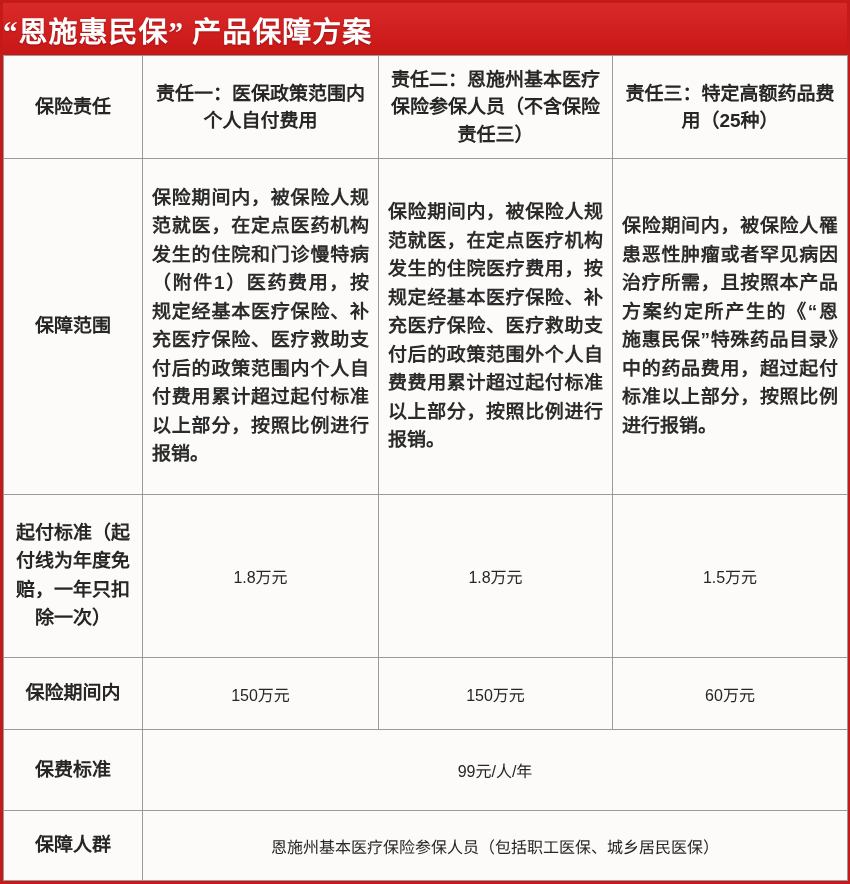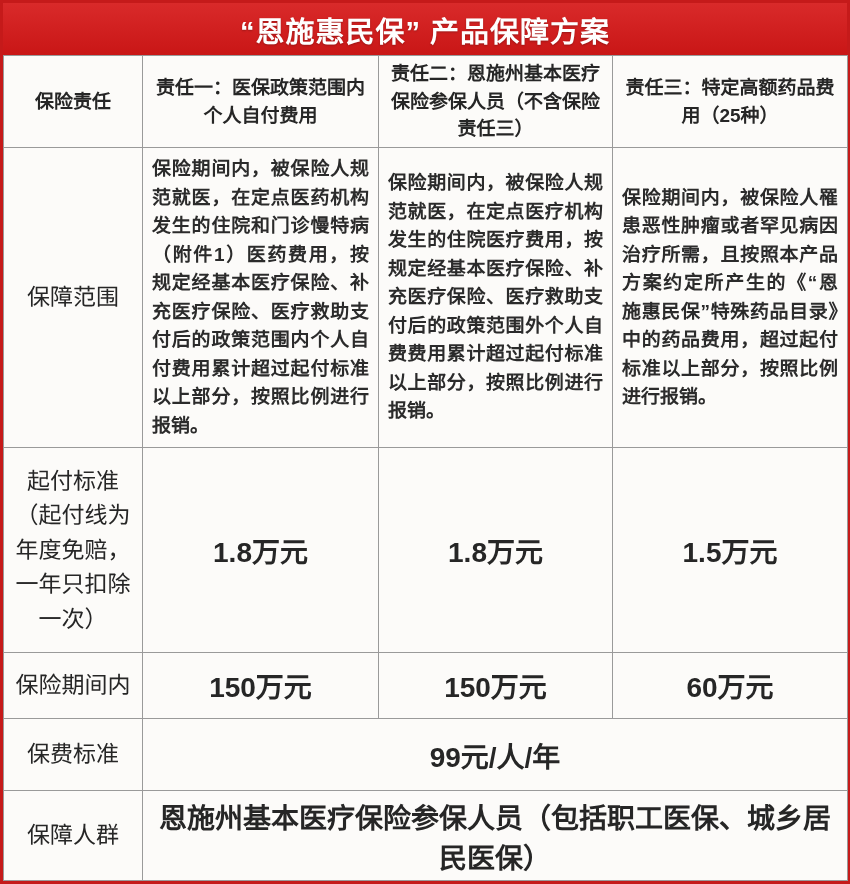--- a/index.html
+++ b/index.html
@@ -4,40 +4,40 @@
 <style>
   html,body{margin:0;padding:0;background:#e9e9e9;}
   .poster{
     width:850px;height:884px;margin:0 auto;box-sizing:border-box;
     background:#fcfbf9;border:3px solid #c51a1a;
     font-family:"Liberation Sans","DejaVu Sans",sans-serif;
     color:#262626;display:flex;flex-direction:column;
   }
   .title-bar{
     height:52px;flex:0 0 52px;background:linear-gradient(#d92a2a,#c91616);
-    display:flex;align-items:center;justify-content:center;
+    display:flex;align-items:center;font-family:Liberation Serif, serif;
   }
   .title-bar .title{
     color:#ffffff;font-size:29px;font-weight:bold;letter-spacing:1px;
     text-shadow:0 1px 2px rgba(0,0,0,.25);
   }
   table.plan{
     width:100%;flex:1 1 auto;border-collapse:collapse;table-layout:fixed;
   }
   .plan td{
     border:1px solid #9a9a9a;text-align:center;vertical-align:middle;
     padding:4px 6px;box-sizing:border-box;
   }
   .plan .hdr{font-weight:bold;font-size:19px;line-height:1.45;}
-  .plan .rowlabel{font-weight:normal;font-size:23px;line-height:1.5;padding:15px 10px;}
+  .plan .rowlabel{font-weight:bold;font-size:19px;line-height:1.5;padding:15px 10px;}
   .plan .para{
     text-align:justify;text-justify:inter-character;font-size:19px;font-weight:600;
     line-height:1.5;padding:6px 9px;color:#2b2b2b;
   }
-  .plan .val{font-size:28px;font-weight:700;}
+  .plan .val{font-size:16px;font-weight:400;}
   .plan .multiline{white-space:pre-line;line-height:1.55;}
   tr.r-header{height:88px;}
   tr.r-scope{height:286px;}
   tr.r-deduct{height:112px;}
   tr.r-ratio{height:68px;}
   tr.r-limit{height:64px;}
   tr.r-premium{height:72px;}
   tr.r-period{height:62px;}
   tr.r-people{height:62px;}
 </style>

